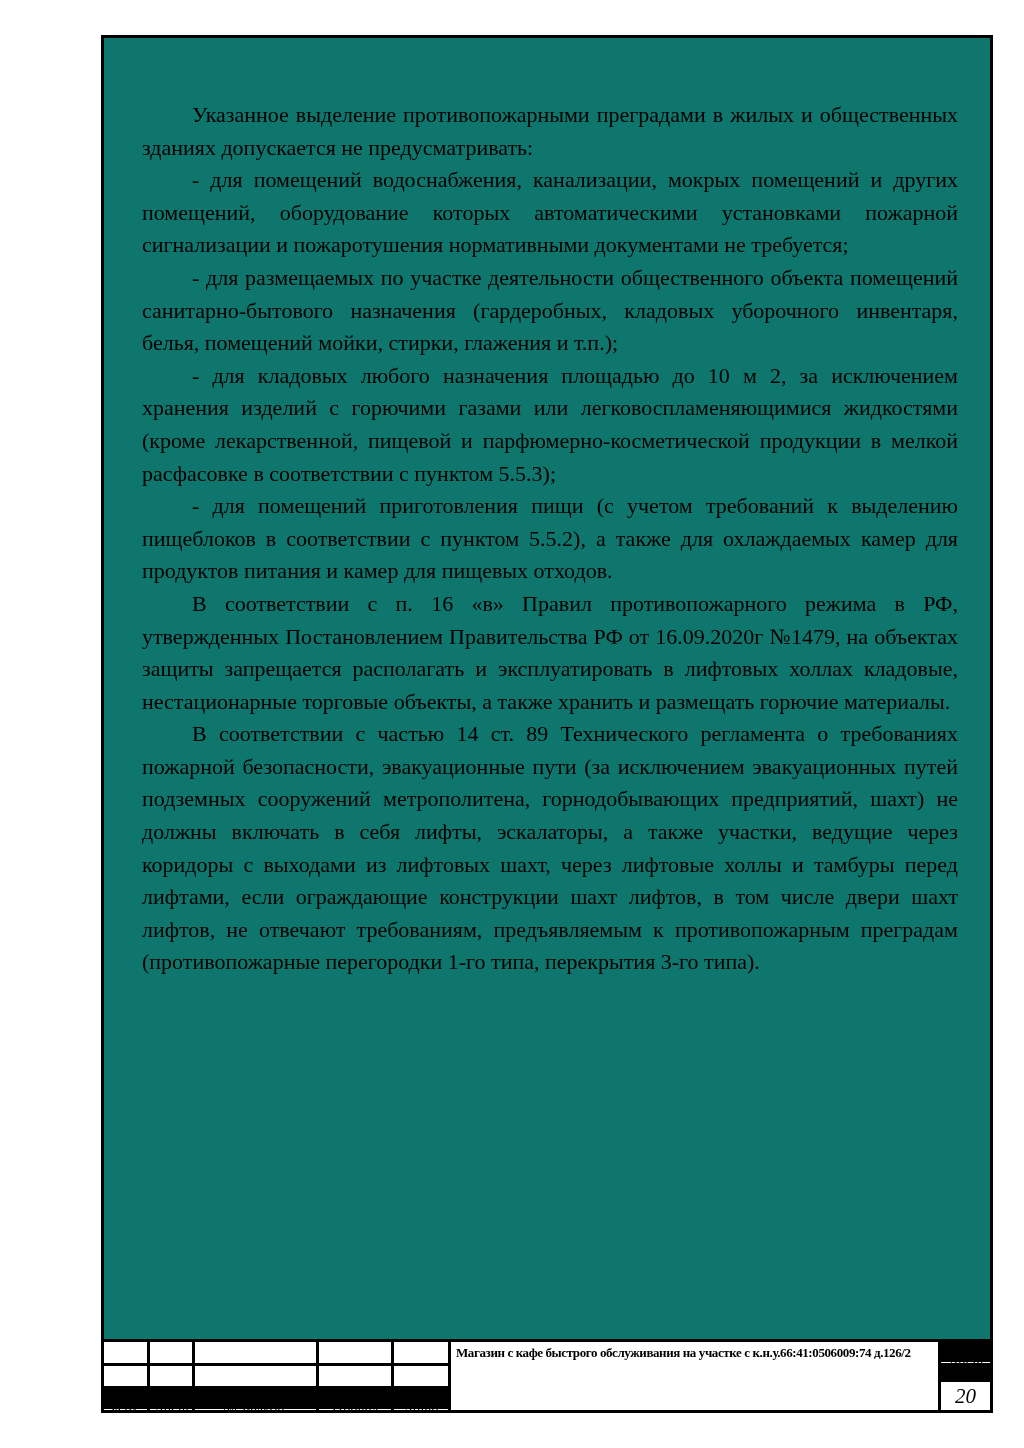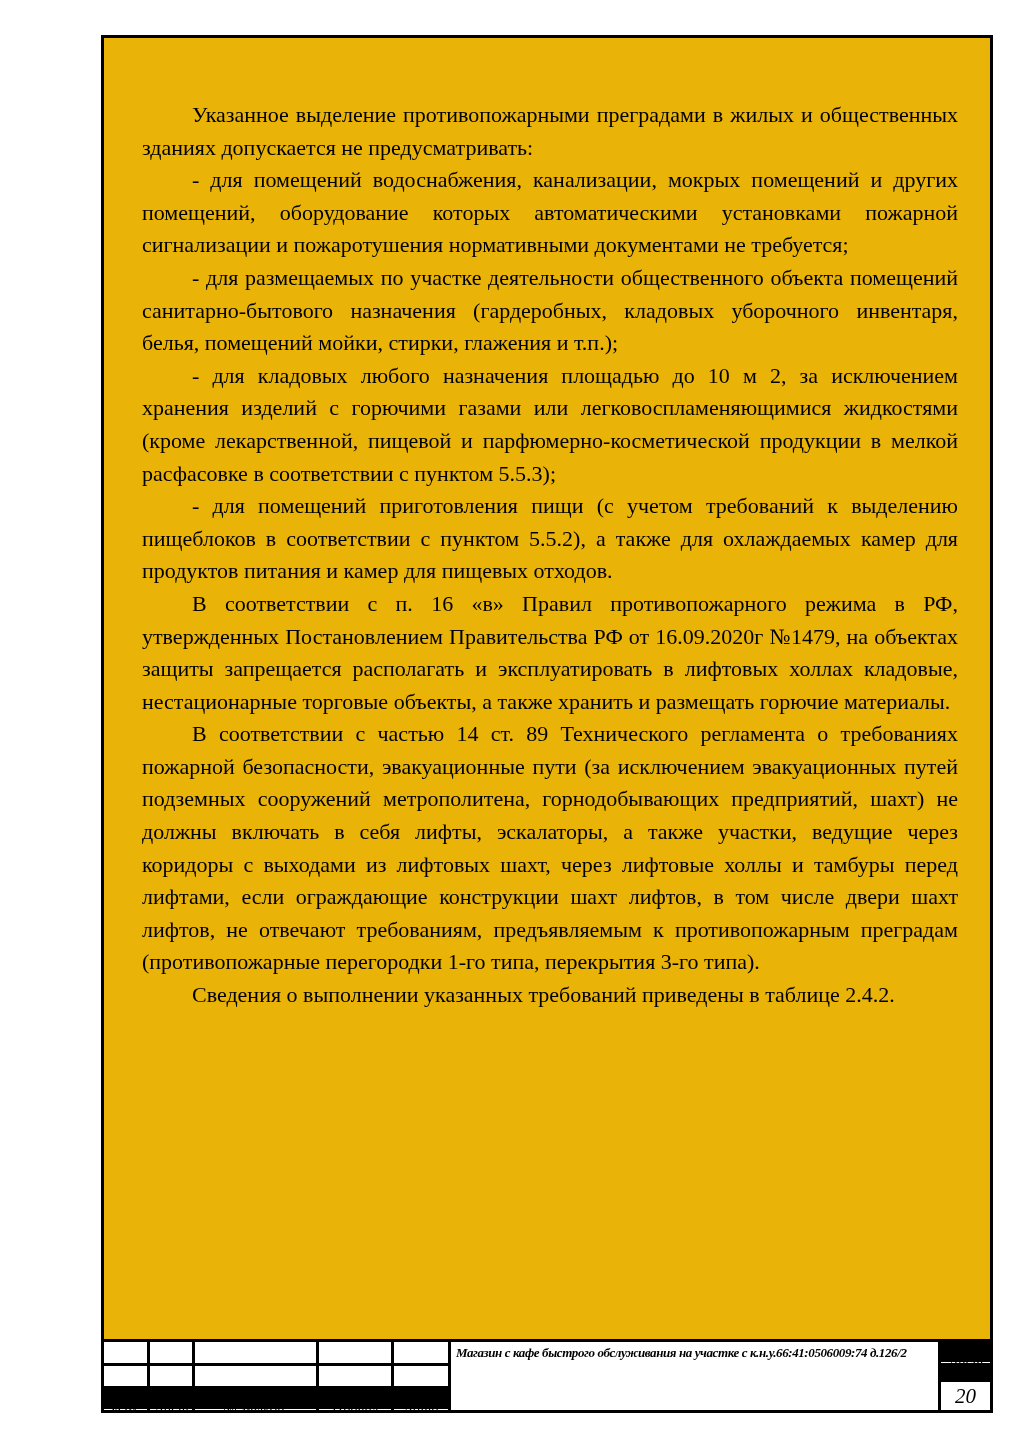--- a/index.html
+++ b/index.html
@@ -9,21 +9,21 @@
     position:relative;
     font-family:"Liberation Serif", serif;
     color:#000000;
   }
   .frame {
     position:absolute;
     left:101px; top:35px;
     width:892px; height:1378px;
     border:3px solid #000000;
     box-sizing:border-box;
-    background:#eab308;
+    background:#0f766e;
   }
   .textcol {
     position:absolute;
     left:38px; top:61px;
     width:816px;
   }
   .para {
     margin:0;
     font-family:"Liberation Serif", serif;
     font-size:22px;
@@ -38,21 +38,21 @@
     left:0; right:0; bottom:0;
     height:71px;
     background:#000000;
     display:grid;
     grid-template-columns:43px 42px 121px 72px 54px 1fr 49px;
     grid-template-rows:21px 20px 1fr;
     gap:3px;
     padding-top:3px;
     box-sizing:border-box;
   }
-  .cell { background:#ffffff;font-style:italic; }
+  .cell { background:#ffffff; }
   .lbl {
     display:flex; align-items:center; justify-content:center;
     font-family:"Liberation Serif", serif;
     font-style:italic;
     font-size:15px;
     white-space:nowrap;
     overflow:hidden;
     margin-top:20px;
   }
   .titlecell {
@@ -87,21 +87,20 @@
 <div class="frame">
 
   <div class="textcol">
     <p class="para">Указанное выделение противопожарными преградами в жилых и общественных зданиях допускается не предусматривать:</p>
     <p class="para">- для помещений водоснабжения, канализации, мокрых помещений и других помещений, оборудование которых автоматическими установками пожарной сигнализации и пожаротушения нормативными документами не требуется;</p>
     <p class="para">- для размещаемых по участке деятельности общественного объекта помещений санитарно-бытового назначения (гардеробных, кладовых уборочного инвентаря, белья, помещений мойки, стирки, глажения и т.п.);</p>
     <p class="para">- для кладовых любого назначения площадью до 10 м 2, за исключением хранения изделий с горючими газами или легковоспламеняющимися жидкостями (кроме лекарственной, пищевой и парфюмерно-косметической продукции в мелкой расфасовке в соответствии с пунктом 5.5.3);</p>
     <p class="para">- для помещений приготовления пищи (с учетом требований к выделению пищеблоков в соответствии с пунктом 5.5.2), а также для охлаждаемых камер для продуктов питания и камер для пищевых отходов.</p>
     <p class="para">В соответствии с п. 16 «в» Правил противопожарного режима в РФ, утвержденных Постановлением Правительства РФ от 16.09.2020г №1479, на объектах защиты запрещается располагать и эксплуатировать в лифтовых холлах кладовые, нестационарные торговые объекты, а также хранить и размещать горючие материалы.</p>
     <p class="para">В соответствии с частью 14 ст. 89 Технического регламента о требованиях пожарной безопасности, эвакуационные пути (за исключением эвакуационных путей подземных сооружений метрополитена, горнодобывающих предприятий, шахт) не должны включать в себя лифты, эскалаторы, а также участки, ведущие через коридоры с выходами из лифтовых шахт, через лифтовые холлы и тамбуры перед лифтами, если ограждающие конструкции шахт лифтов, в том числе двери шахт лифтов, не отвечают требованиям, предъявляемым к противопожарным преградам (противопожарные перегородки 1-го типа, перекрытия 3-го типа).</p>
-    <p class="para">Сведения о выполнении указанных требований приведены в таблице 2.4.2.</p>
   </div>
 
   <div class="stamp">
 
     <div class="cell" style="grid-area:1/1"></div>
     <div class="cell" style="grid-area:1/2"></div>
     <div class="cell" style="grid-area:1/3"></div>
     <div class="cell" style="grid-area:1/4"></div>
     <div class="cell" style="grid-area:1/5"></div>
 

